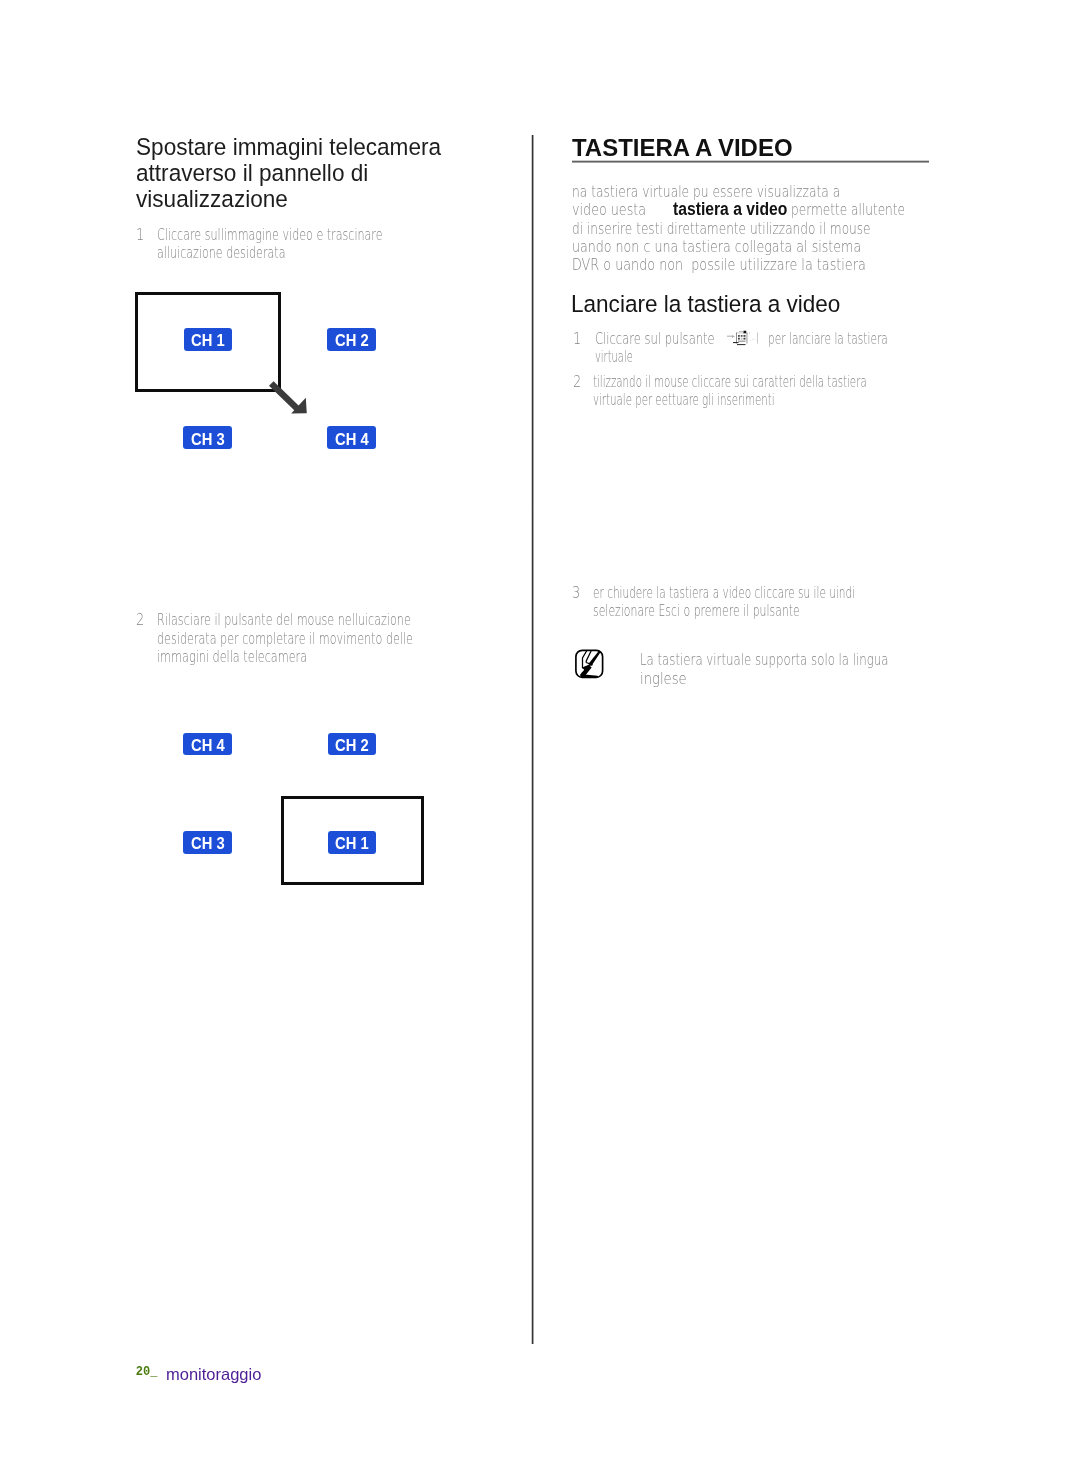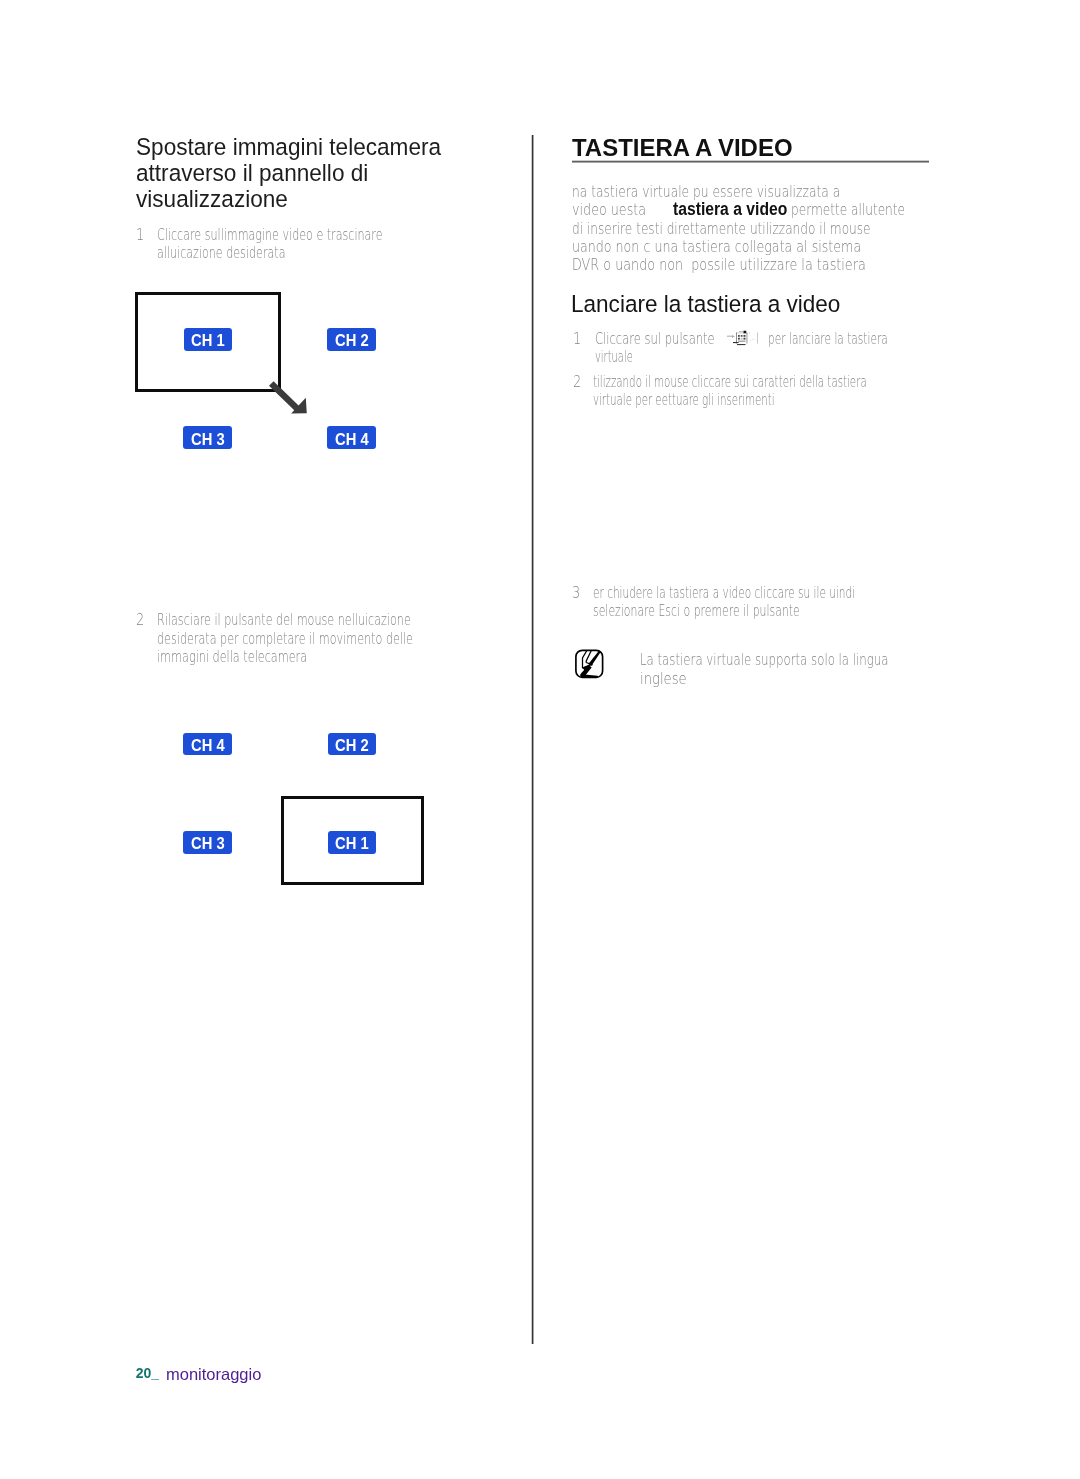--- a/index.html
+++ b/index.html
@@ -28,21 +28,21 @@
   .bold-in{position:absolute;font-family:"Liberation Sans",sans-serif;font-weight:700;font-size:18px;
            color:#111;white-space:pre;transform-origin:left top;}
 
   
   .ch{position:absolute;background:#1d4ed8;filter:opacity(1);border-radius:3px;color:#fff;
       font-family:"Liberation Sans",sans-serif;font-weight:700;font-size:15.7px;
       display:flex;align-items:center;justify-content:center;letter-spacing:0px;}
   .chlbl{display:inline-block;transform:scaleX(0.94) translateY(2px);}
   .frame{position:absolute;border:3px solid #0d0d0d;box-sizing:border-box;}
 
-  .footer-num{position:absolute;font-family:Liberation Sans, sans-serif;font-weight:700;font-size:14px;color:#0f766e;}
+  .footer-num{position:absolute;font-family:Liberation Mono, monospace;font-weight:700;font-size:12px;color:#4d7c0f;}
   .footer-txt{position:absolute;font-family:"Liberation Sans",sans-serif;font-weight:400;font-size:16.5px;color:#4c1d95;}
 </style>
 </head>
 <body>
 
 <div class="page">
   <div class="layer">
   <div class="divider"></div>
 
   <div class="h-main" style="left:136px;top:133.5px;">Spostare immagini telecamera</div>

